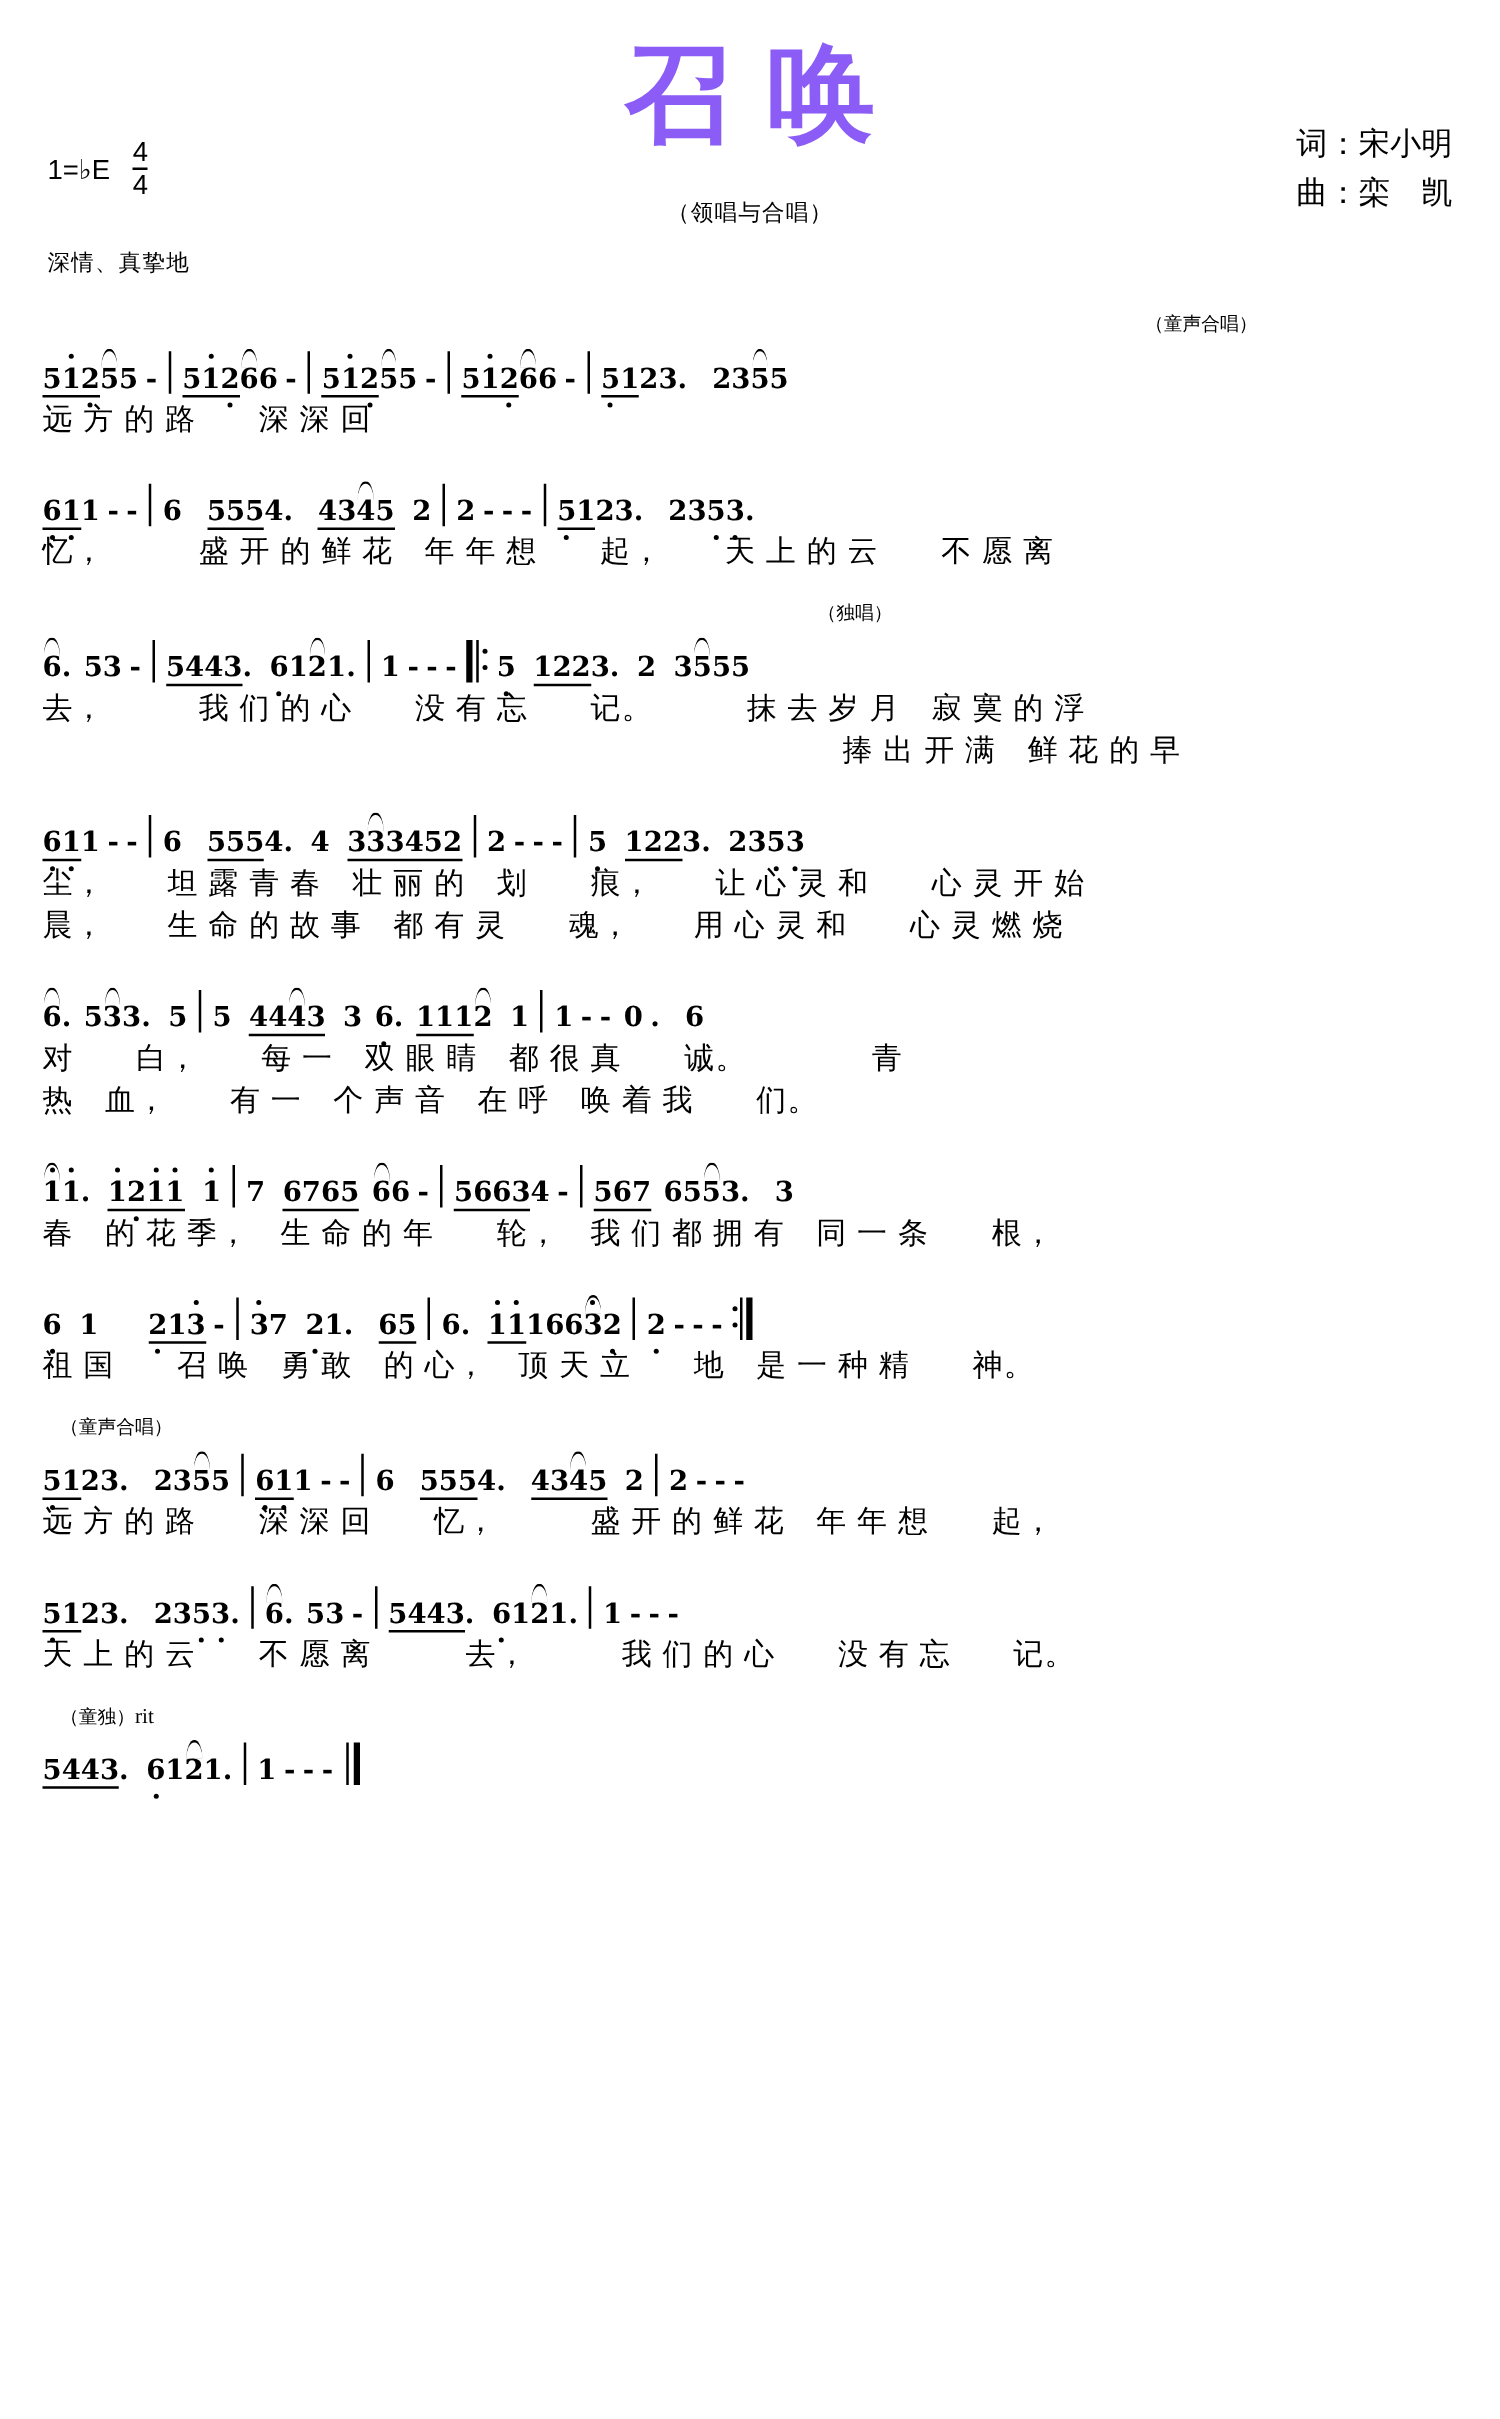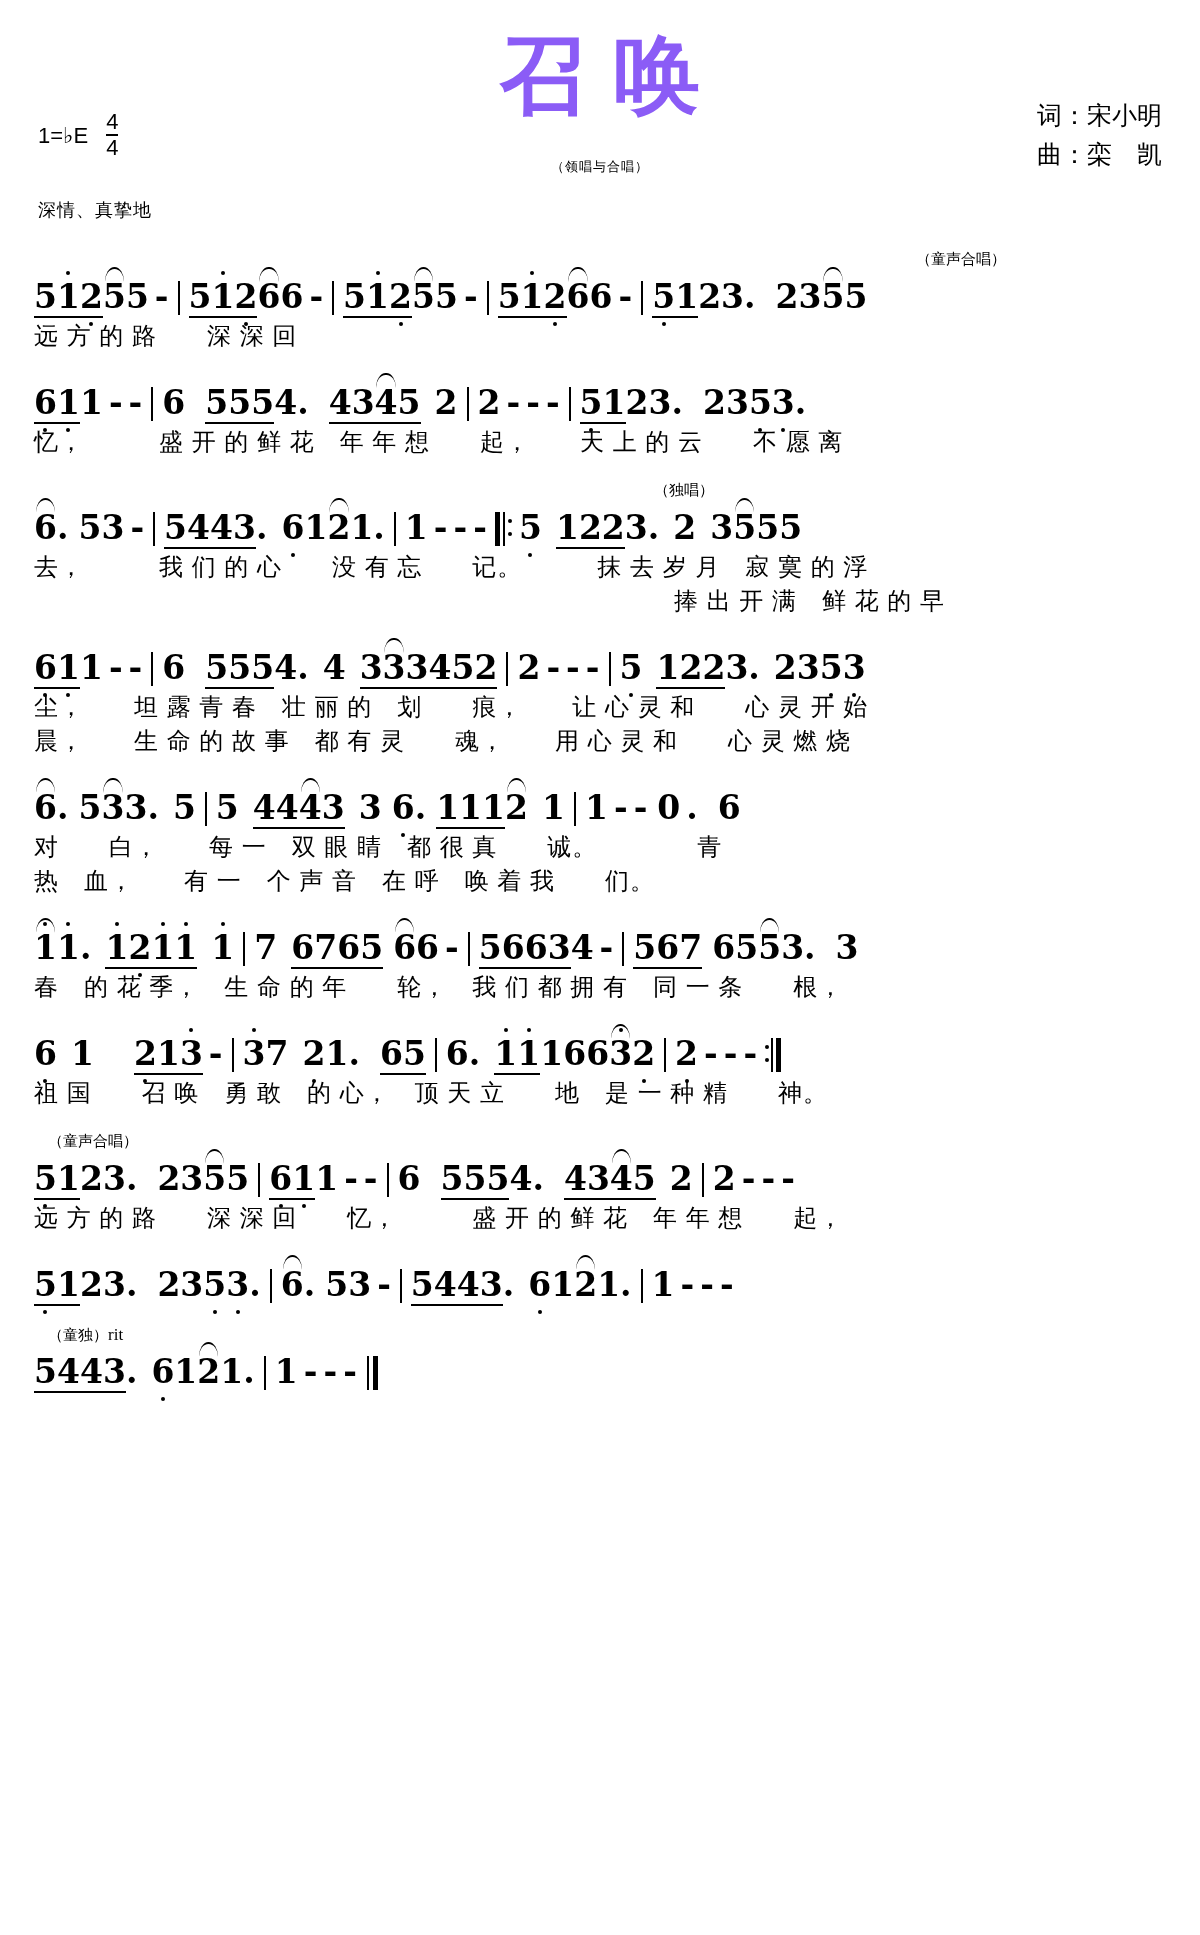--- a/index.html
+++ b/index.html
@@ -40,21 +40,21 @@
     letter-spacing: 28px;
     text-indent: 28px;
     color: #8b5cf6;
   }
   .subtitle {
     position: absolute;
     left: 0;
     right: 0;
     top: 158px;
     text-align: center;
-    font-size: 13px;
+    font-size: 18px;
     letter-spacing: 1px;
   }
   .key-sig {
     position: absolute;
     left: 38px;
     top: 112px;
     font-size: 22px;
     display: flex;
     align-items: center;
     gap: 14px;
@@ -101,21 +101,21 @@
     margin-bottom: 1px;
     height: 18px;
     white-space: nowrap;
   }
   .sys-tag.right { text-align: right; padding-right: 160px; }
   .sys-tag.mid { padding-left: 620px; }
   .sys-tag.left0 { padding-left: 14px; }
 
   .notes-row {
     font-family: "DejaVu Serif", serif;
-    font-size: 33px;
+    font-size: 22px;
     font-weight: 700;
     letter-spacing: 0px;
     white-space: nowrap;
     line-height: 1.05;
     height: 46px;
     display: flex;
     align-items: flex-end;
   }
   .lyric-row {
     font-size: 24px;
@@ -376,20 +376,21 @@
     <div class="system">
       <div class="notes-row">
         <span class="grp beam"><span class="n dot-b">5</span><span class="n">1</span></span><span class="n">2</span><span class="n">3</span>.<span class="sp sp20"></span><span class="n">2</span><span class="n">3</span><span class="n dot-b">5</span><span class="n dot-b">3</span>.
         <span class="bar-line"></span>
         <span class="tie"><span class="n">6</span></span>.<span class="sp sp10"></span><span class="n">5</span><span class="n">3</span><span class="sp sp6"></span>-
         <span class="bar-line"></span>
         <span class="grp beam"><span class="n">5</span><span class="n">4</span><span class="n">4</span><span class="n">3</span></span>.<span class="sp sp14"></span><span class="n dot-b">6</span><span class="n">1</span><span class="tie"><span class="n">2</span></span><span class="n">1</span>.
         <span class="bar-line"></span>
         <span class="n">1</span><span class="sp sp6"></span>-<span class="sp sp6"></span>-<span class="sp sp6"></span>-
       </div>
+      <div class="lyric-row">天 上 的 云　　不 愿 离　　　去，　　　我 们 的 心　　没 有 忘　　记。</div>
     </div>
 
     <div class="system">
       <div class="sys-tag left0">
         <span>（童独）</span><span class="rit">rit</span>
       </div>
       <div class="notes-row">
         <span class="grp beam"><span class="n">5</span><span class="n">4</span><span class="n">4</span><span class="n">3</span></span>.<span class="sp sp14"></span><span class="n dot-b">6</span><span class="n">1</span><span class="tie"><span class="n">2</span></span><span class="n">1</span>.
         <span class="bar-line"></span>
         <span class="n">1</span><span class="sp sp6"></span>-<span class="sp sp6"></span>-<span class="sp sp6"></span>-

